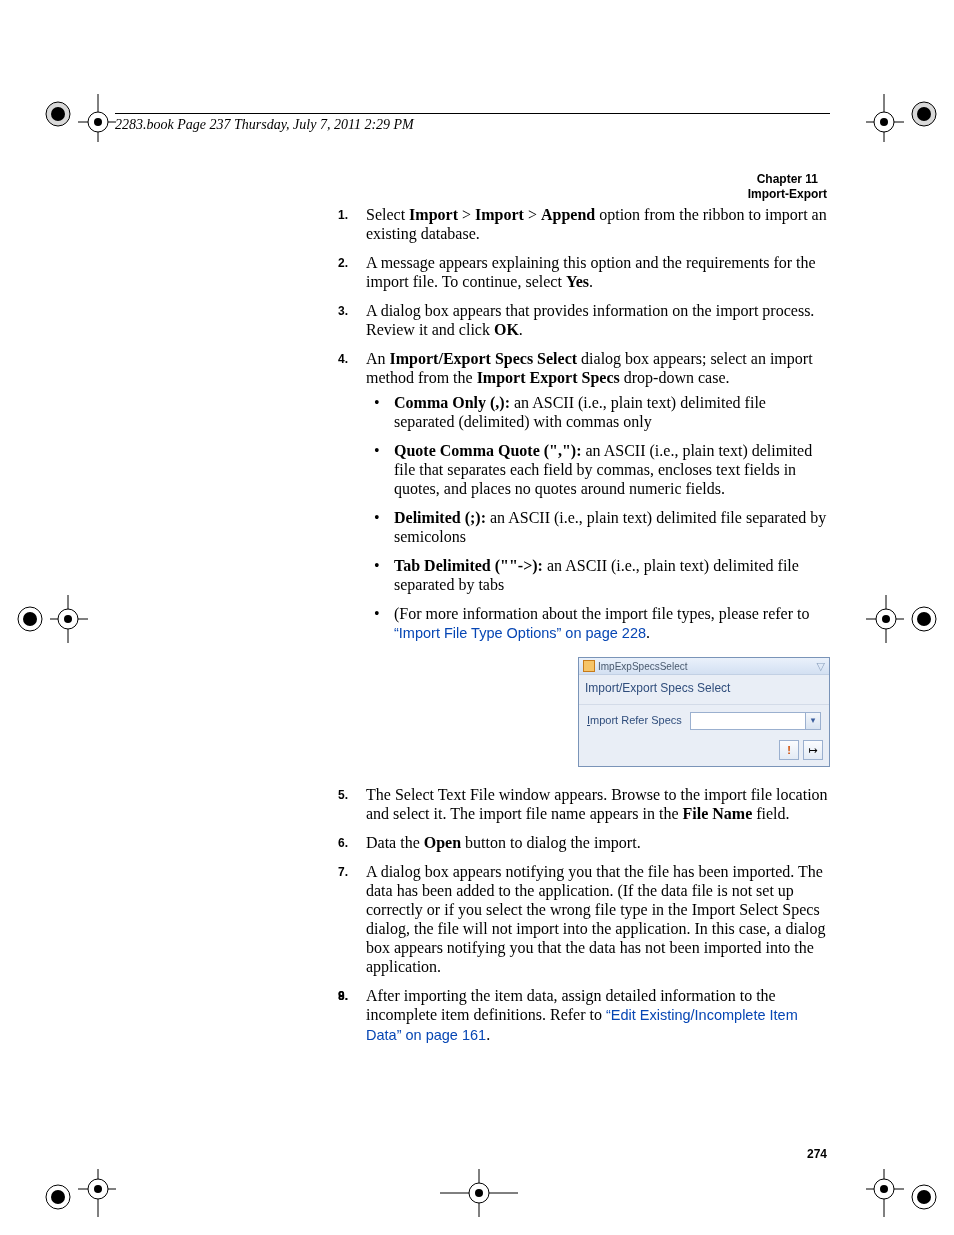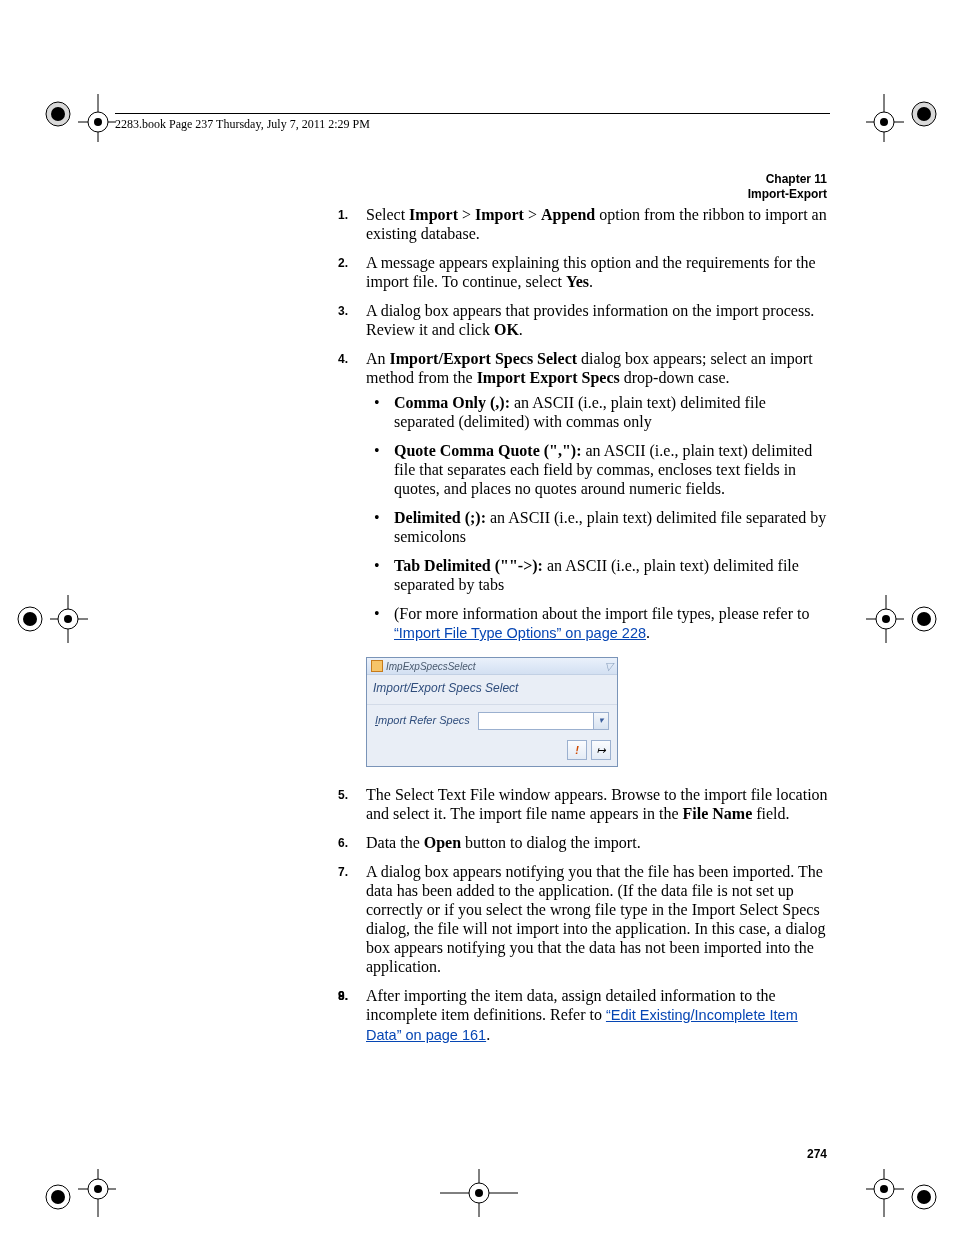--- a/index.html
+++ b/index.html
@@ -1,30 +1,30 @@
 <!DOCTYPE html>
 <html><head>
 <meta charset="utf-8">
 <style>
   html,body{margin:0;padding:0;background:#fff;font-family:"Times New Roman",Times,serif;color:#000;}
   .page{position:relative;width:954px;height:1235px;margin:0 auto;background:#fff;}
   .reg{position:absolute;pointer-events:none;}
   .hline{position:absolute;height:1px;background:#000;}
-  .running-head{position:absolute;left:115px;top:117px;font-size:12px;font-family:"Times New Roman",serif;}
-  .chapter-block{position:absolute;right:127px;top:172px;text-align:right;font-family:Arial,Helvetica,sans-serif;font-weight:bold;font-size:12px;line-height:15px;}
+  .running-head{position:absolute;left:115px;top:117px;font-size:14px;font-family:"Times New Roman",serif;font-style:italic;}
+  .chapter-block{position:absolute;right:127px;top:172px;text-align:center;font-family:Arial,Helvetica,sans-serif;font-weight:bold;font-size:12px;line-height:15px;}
   .content{position:absolute;left:338px;top:205px;width:492px;font-size:16px;line-height:19px;}
   .content ol.main{list-style:none;margin:0;padding:0;}
   .content ol.main>li{position:relative;padding-left:28px;margin:0 0 10px 0;}
   .content ol.main>li>.num{position:absolute;left:0;top:1px;font-family:Arial,Helvetica,sans-serif;font-weight:bold;font-size:12px;}
   .content ul.sub{list-style:none;margin:6px 0 0 0;padding:0;}
   .content ul.sub>li{position:relative;padding-left:28px;margin:0 0 10px 0;}
   .content ul.sub>li>.bul{position:absolute;left:8px;top:0;font-size:16px;}
-  .link{color:#0646b4;text-decoration:underline;font-family:Arial,Helvetica,sans-serif;font-size:14.5px;}
+  .link{color:#0646b4;font-family:Arial,Helvetica,sans-serif;font-size:14.5px;}
   .b{font-weight:bold;}
-  .figure{margin:14px 0 18px 0;display:flex;justify-content:flex-start;font-style:italic;}
+  .figure{margin:14px 0 18px 0;display:flex;justify-content:flex-end;}
   .dlg{width:250px;border:1px solid #7a94b8;background:#e9eef6;font-family:Tahoma,Arial,sans-serif;font-size:11px;}
   .dlg .titlebar{height:16px;background:linear-gradient(#eaf1fb,#d3e0f2);border-bottom:1px solid #c2d0e4;display:flex;align-items:center;padding:0 4px;justify-content:space-between;}
   .dlg .titlebar .tbl{display:flex;align-items:center;gap:3px;}
   .dlg .titlebar .ico{width:10px;height:10px;border:1px solid #c77b1a;background:#f6c468;}
   .dlg .titlebar .ttxt{color:#4a5a6e;font-size:10px;}
   .dlg .titlebar .closex{color:#8aa0bd;font-size:11px;}
   .dlg .hdr{padding:4px 6px 6px 6px;color:#2f4d7c;font-size:12px;border-bottom:1px solid #d3dbe8;}
   .dlg .body{padding:6px 8px 4px 8px;display:flex;align-items:center;gap:8px;}
   .dlg .body .lbl{color:#2f4d7c;font-size:11px;text-decoration:underline dotted transparent;}
   .dlg .body .lbl .u{text-decoration:underline;}

